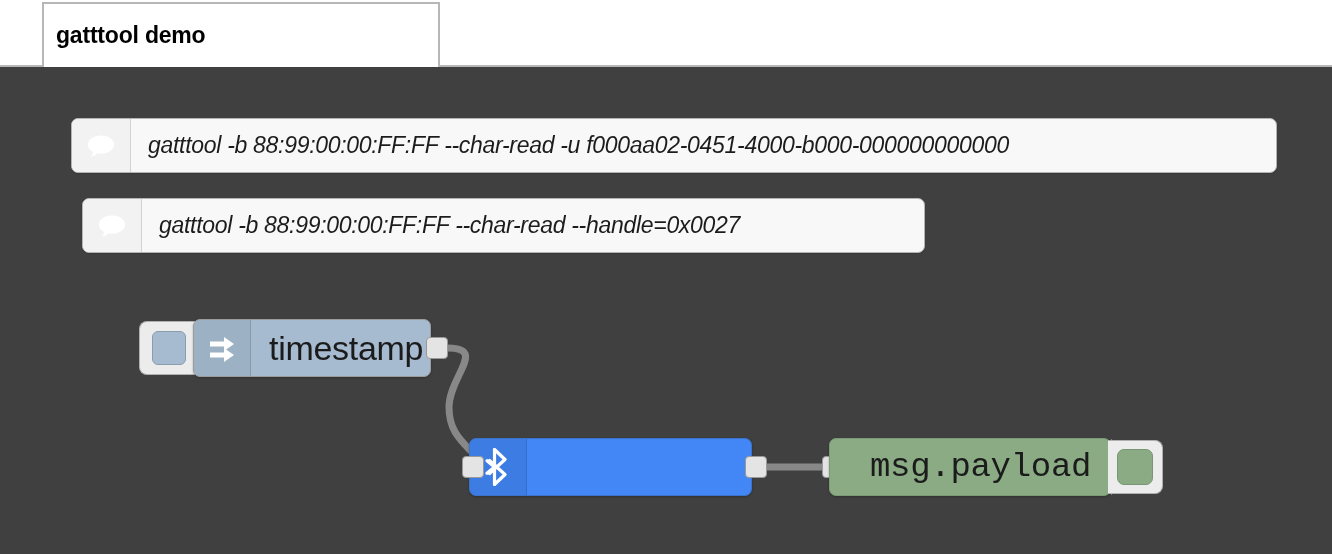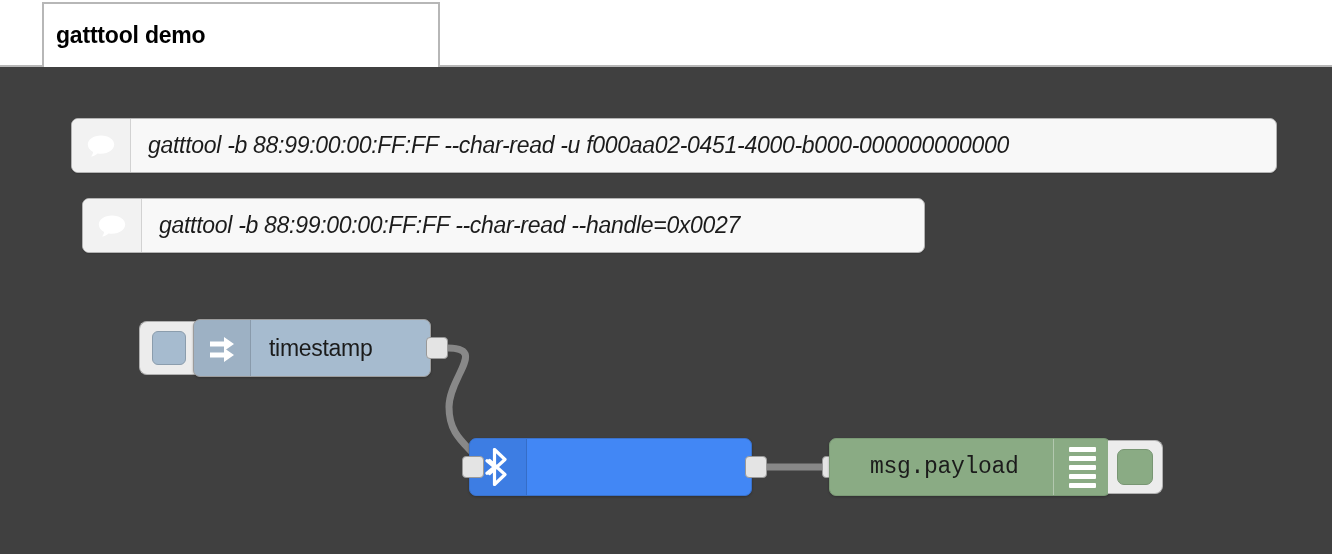--- a/index.html
+++ b/index.html
@@ -121,21 +121,21 @@
     border-left: 1px solid rgba(255,255,255,0.35);
     border-radius: 0 6px 6px 0;
     background: transparent;
   }
   .node-label {
     flex: 1 1 auto;
     display: flex;
     align-items: center;
     justify-content: center;
     padding: 8px 20px;
-    font-size: 23px;
+    font-size: 34px;
     color: #1b1b1b;
     white-space: nowrap;
     letter-spacing: -0.3px;
   }
 
   
   #node-inject {
     left: 193px; top: 252px;
     width: 238px;
     background: #a6bbcf;

